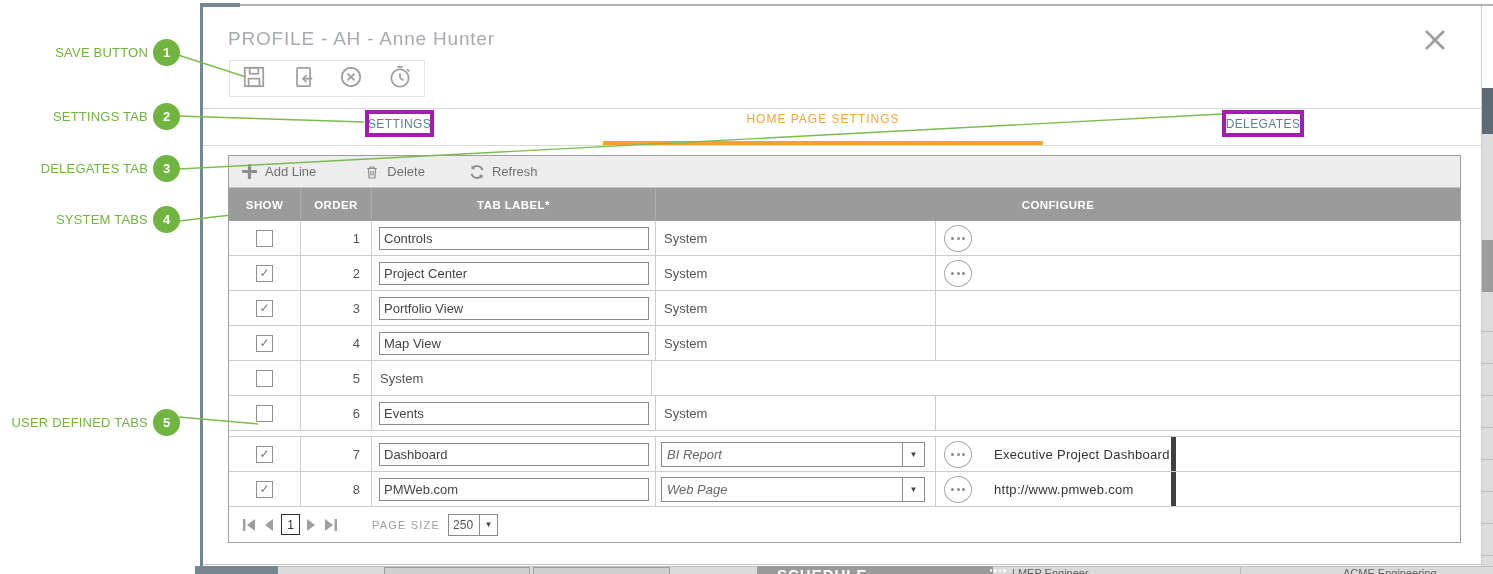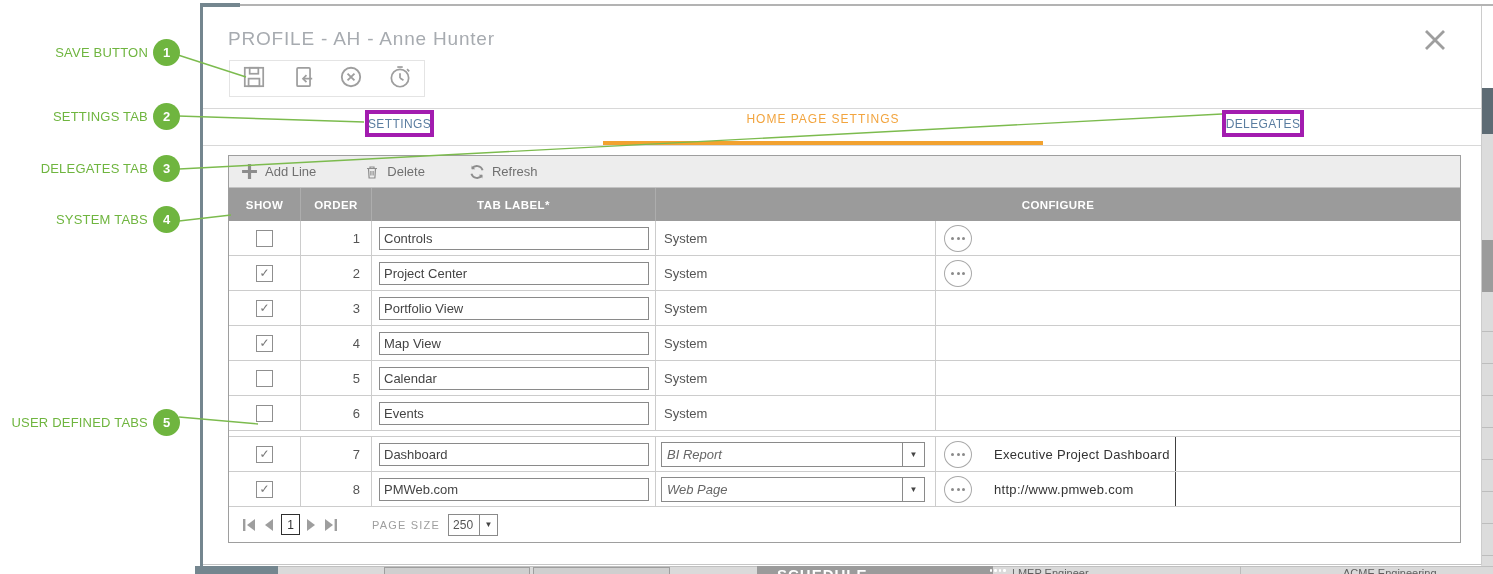--- a/index.html
+++ b/index.html
@@ -60,21 +60,21 @@
        padding:0 4px;font-family:inherit;background:#fff;}
   .typetxt{padding-left:8px;font-size:13px;color:#555;}
   .dd{margin-left:5px;width:264px;height:25px;border:1px solid #8a8a8a;display:flex;align-items:center;
       box-sizing:border-box;background:#fff;}
   .dd .dtxt{flex:1;padding-left:5px;font-size:13px;color:#666;font-style:italic;}
   .dd .dbtn{width:21px;height:100%;border-left:1px solid #8a8a8a;display:flex;align-items:center;
             justify-content:center;font-size:8px;color:#444;cursor:pointer;}
   .ellip{width:26px;height:25px;border:1px solid #a9a9a9;border-radius:50%;background:#fff;display:flex;
          align-items:center;justify-content:center;gap:2.5px;margin-left:8px;flex:none;cursor:pointer;}
   .ellip i{width:3px;height:3px;background:#8a8a8a;border-radius:50%;}
-  .cfgwrap{width:240px;height:100%;border-right:1px solid #404040;display:flex;align-items:center;box-sizing:border-box;text-align:center;}
+  .cfgwrap{width:240px;height:100%;border-right:5px solid #404040;display:flex;align-items:center;box-sizing:border-box;text-align:center;}
   .cfgtext{margin-left:22px;font-size:13px;color:#333;letter-spacing:.3px;}
   .gdivider{height:5px;border-bottom:1px solid #ccc;background:#fff;}
   .gpager{height:35px;display:flex;align-items:center;padding-left:13px;background:#fff;}
   .pgicon{display:flex;align-items:center;margin-right:6px;cursor:pointer;}
   .pagebox{width:17px;height:19px;border:1px solid #2e2e2e;display:flex;align-items:center;justify-content:center;
            color:#333;margin:0 6px 0 1px;font-size:12px;}
   .psize-label{margin-left:28px;color:#9e9e9e;letter-spacing:1.2px;font-size:11px;}
   .psel{margin-left:8px;width:50px;height:22px;border:1px solid #8a8a8a;display:flex;box-sizing:border-box;background:#fff;}
   .psel .ptxt{flex:1;display:flex;align-items:center;padding-left:4px;font-size:12px;color:#555;}
   .psel .pbtn{width:17px;border-left:1px solid #8a8a8a;display:flex;align-items:center;justify-content:center;
@@ -282,23 +282,20 @@
       <div class="gc c-config"></div>
     </div>
 
     <div class="grow">
       <div class="gc c-show">
           <span class="cbx">
             <span></span>
           </span>
         </div>
       <div class="gc c-order">5</div>
-      <div class="gc c-label">
-          <input class="tin" value="Calendar" style="">
-        </div>
       <div class="gc c-type">
           <span class="typetxt">System</span>
         </div>
       <div class="gc c-config"></div>
     </div>
 
     <div class="grow">
       <div class="gc c-show">
           <span class="cbx">
             <span></span>

